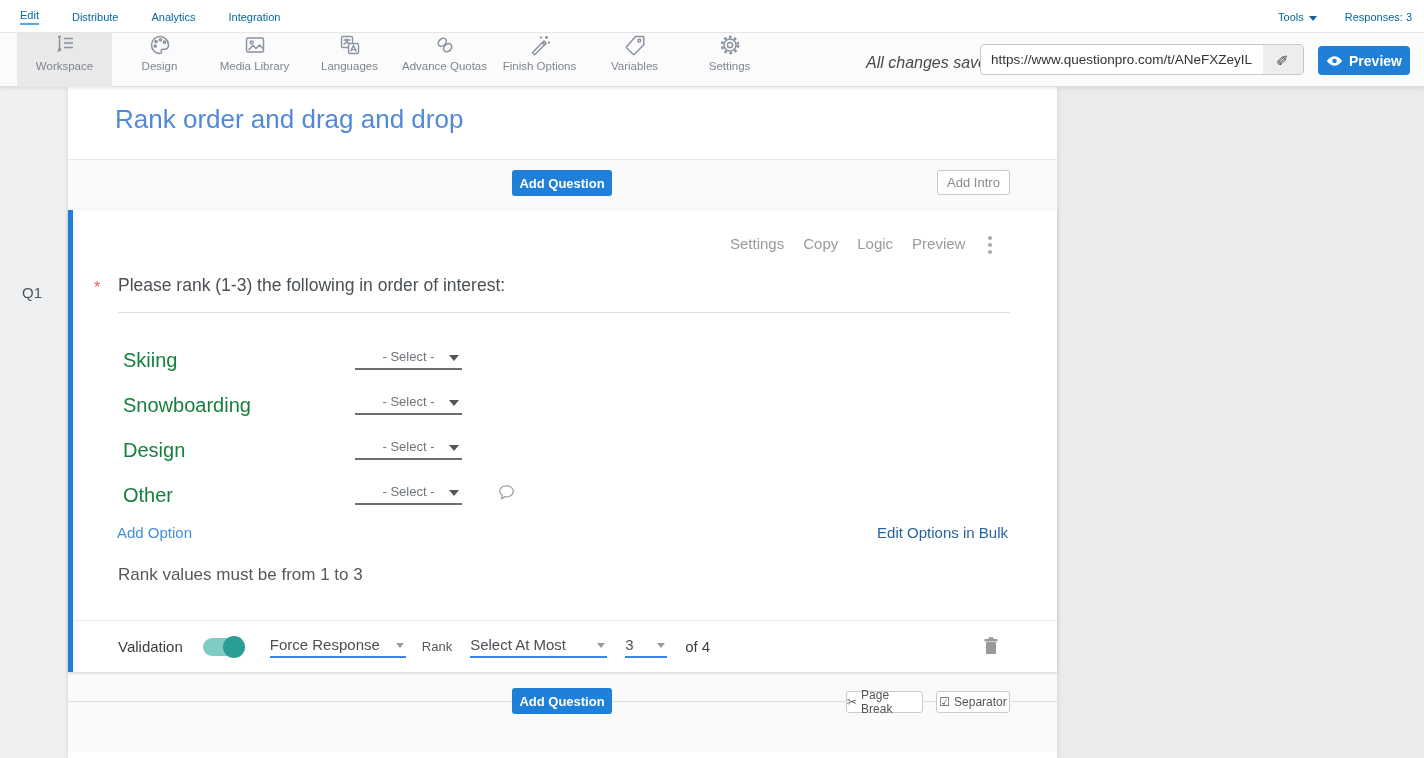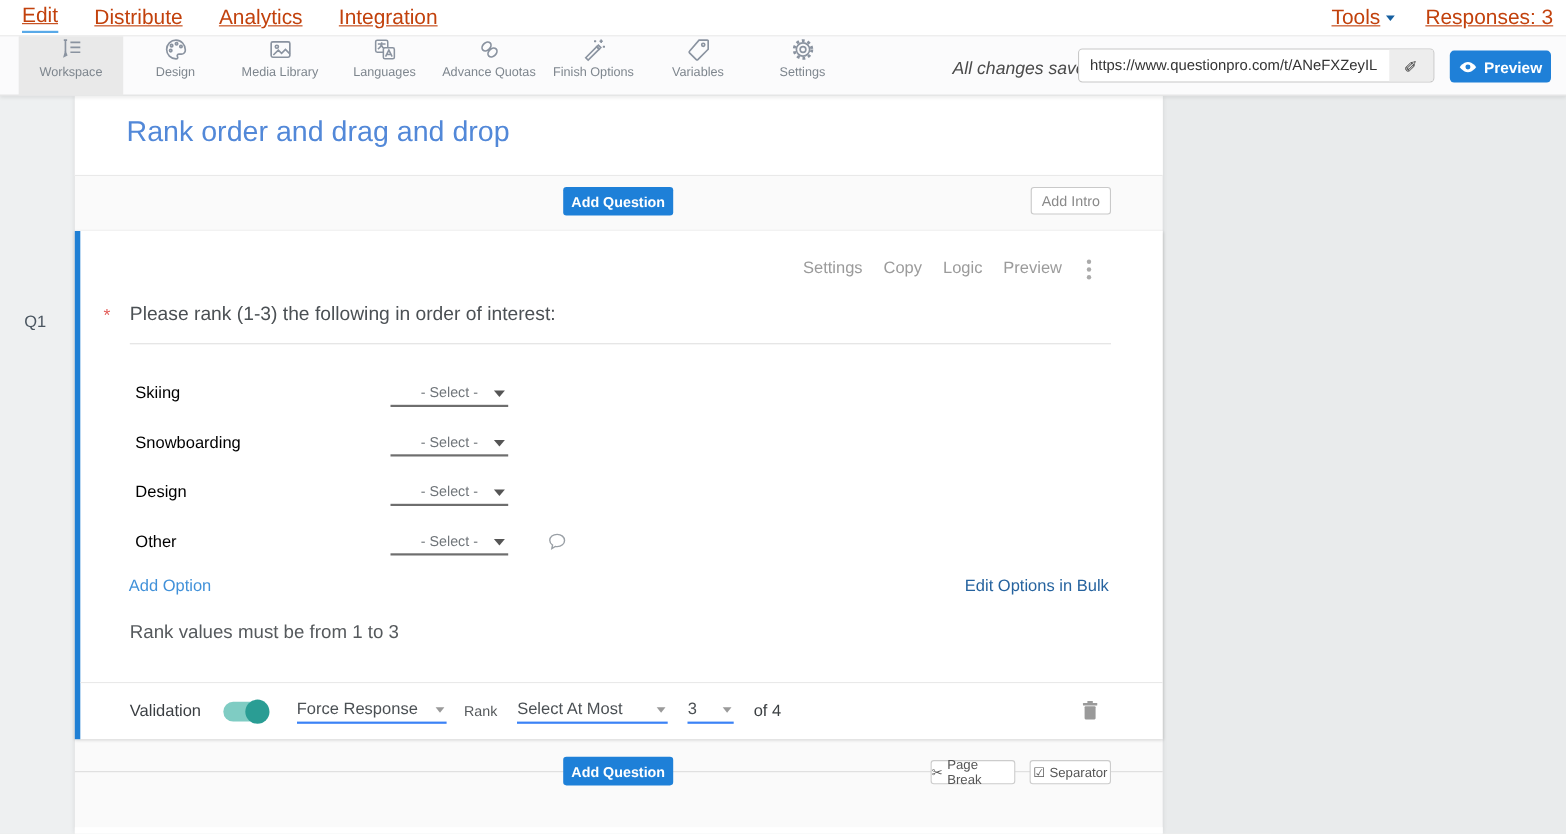--- a/index.html
+++ b/index.html
@@ -2,21 +2,21 @@
 <html><head>
 <meta charset="utf-8">
 <style>
   * { margin:0; padding:0; box-sizing:border-box; }
   html,body { width:1424px; height:758px; overflow:hidden; }
   body { font-family:"Liberation Sans", sans-serif; background:#e9ebec; position:relative; color:#4b5054; }
 
   
   .topnav { position:absolute; top:0; left:0; right:0; height:32px; background:#fff; z-index:6; }
   .nav-left { position:absolute; left:20px; top:0; height:32px; display:flex; gap:33px; align-items:center; }
-  .nav-item { font-size:19px; font-weight:500; color:#c2410c; cursor:pointer; padding-top:2px;text-decoration:underline; }
+  .nav-item { font-size:11px; font-weight:500; color:#0369a1; cursor:pointer; padding-top:2px; }
   .nav-item.active { border-bottom:2px solid #58a9e8; padding-bottom:2px; }
   .nav-right { position:absolute; right:12px; top:0; height:32px; display:flex; gap:28px; align-items:center; }
   .nav-right .nav-item { font-weight:500; }
   .caret-dn { display:inline-block; width:0; height:0; border-left:4px solid transparent; border-right:4px solid transparent; border-top:5px solid #155fa0; margin-left:5px; vertical-align:middle; }
 
   
   .toolbar { position:absolute; top:32px; left:0; right:0; height:55px; background:#fbfbfc; border-top:1px solid #e6e6e6; border-bottom:1px solid #e0e0e0; box-shadow:0 2px 3px rgba(0,0,0,.07); z-index:5; }
   .tb-items { position:absolute; left:17px; top:0; height:54px; display:flex; }
   .tb-cell { width:95px; height:54px; display:flex; flex-direction:column; align-items:center; gap:3px; cursor:pointer; }
   .tb-cell.selected { background:#e9e9e9; }
@@ -46,21 +46,21 @@
   
   .card { position:absolute; left:0; top:123px; width:989px; height:462px; background:#fff; border-left:5px solid #1f7fd4; box-shadow:0 1px 3px rgba(0,0,0,.18); }
   .qmenu { position:absolute; left:657px; top:25px; display:flex; gap:19px; }
   .qmenu-item { font-size:15px; color:#9b9b9b; cursor:pointer; }
   .kebab { position:absolute; left:912px; top:26px; width:10px; display:flex; flex-direction:column; gap:3px; align-items:center; cursor:pointer; }
   .kebab i { width:4px; height:4px; border-radius:50%; background:#aaa; }
   .req-star { position:absolute; left:21px; top:69px; color:#e25b57; font-size:16px; }
   .qtext { position:absolute; left:45px; top:65px; font-size:17.5px; color:#4b5054; }
   .qline { position:absolute; left:45px; top:102px; width:892px; border-bottom:1px solid #e0e0e0; }
 
-  .opt-label { position:absolute; left:50px; font-size:15px; color:#000000; }
+  .opt-label { position:absolute; left:50px; font-size:20px; color:#15803d; }
   .sel { position:absolute; left:282px; width:107px; height:21px; border-bottom:2px solid #6e6e6e; font-size:13px; color:#70757a; text-align:center; cursor:pointer; }
   .sel .tri { position:absolute; right:3px; top:6px; width:0; height:0; border-left:5px solid transparent; border-right:5px solid transparent; border-top:6px solid #555; }
   .sel-sm { position:relative; height:22px; border-bottom:2px solid #3b82f6; font-size:15px; color:#4b5054; cursor:pointer; padding-right:16px; }
   .sel-sm .tri { position:absolute; right:2px; top:7px; width:0; height:0; border-left:4px solid transparent; border-right:4px solid transparent; border-top:5px solid #9a9a9a; }
 
   .comment-icon { position:absolute; left:424px; top:273px; cursor:pointer; }
   .link-addopt { position:absolute; left:44px; top:314px; font-size:15px; color:#4191d9; cursor:pointer; }
   .link-bulk { position:absolute; right:49px; top:314px; font-size:15px; color:#26639f; cursor:pointer; }
   .rank-note { position:absolute; left:45px; top:355px; font-size:17px; color:#55595c; }
 

